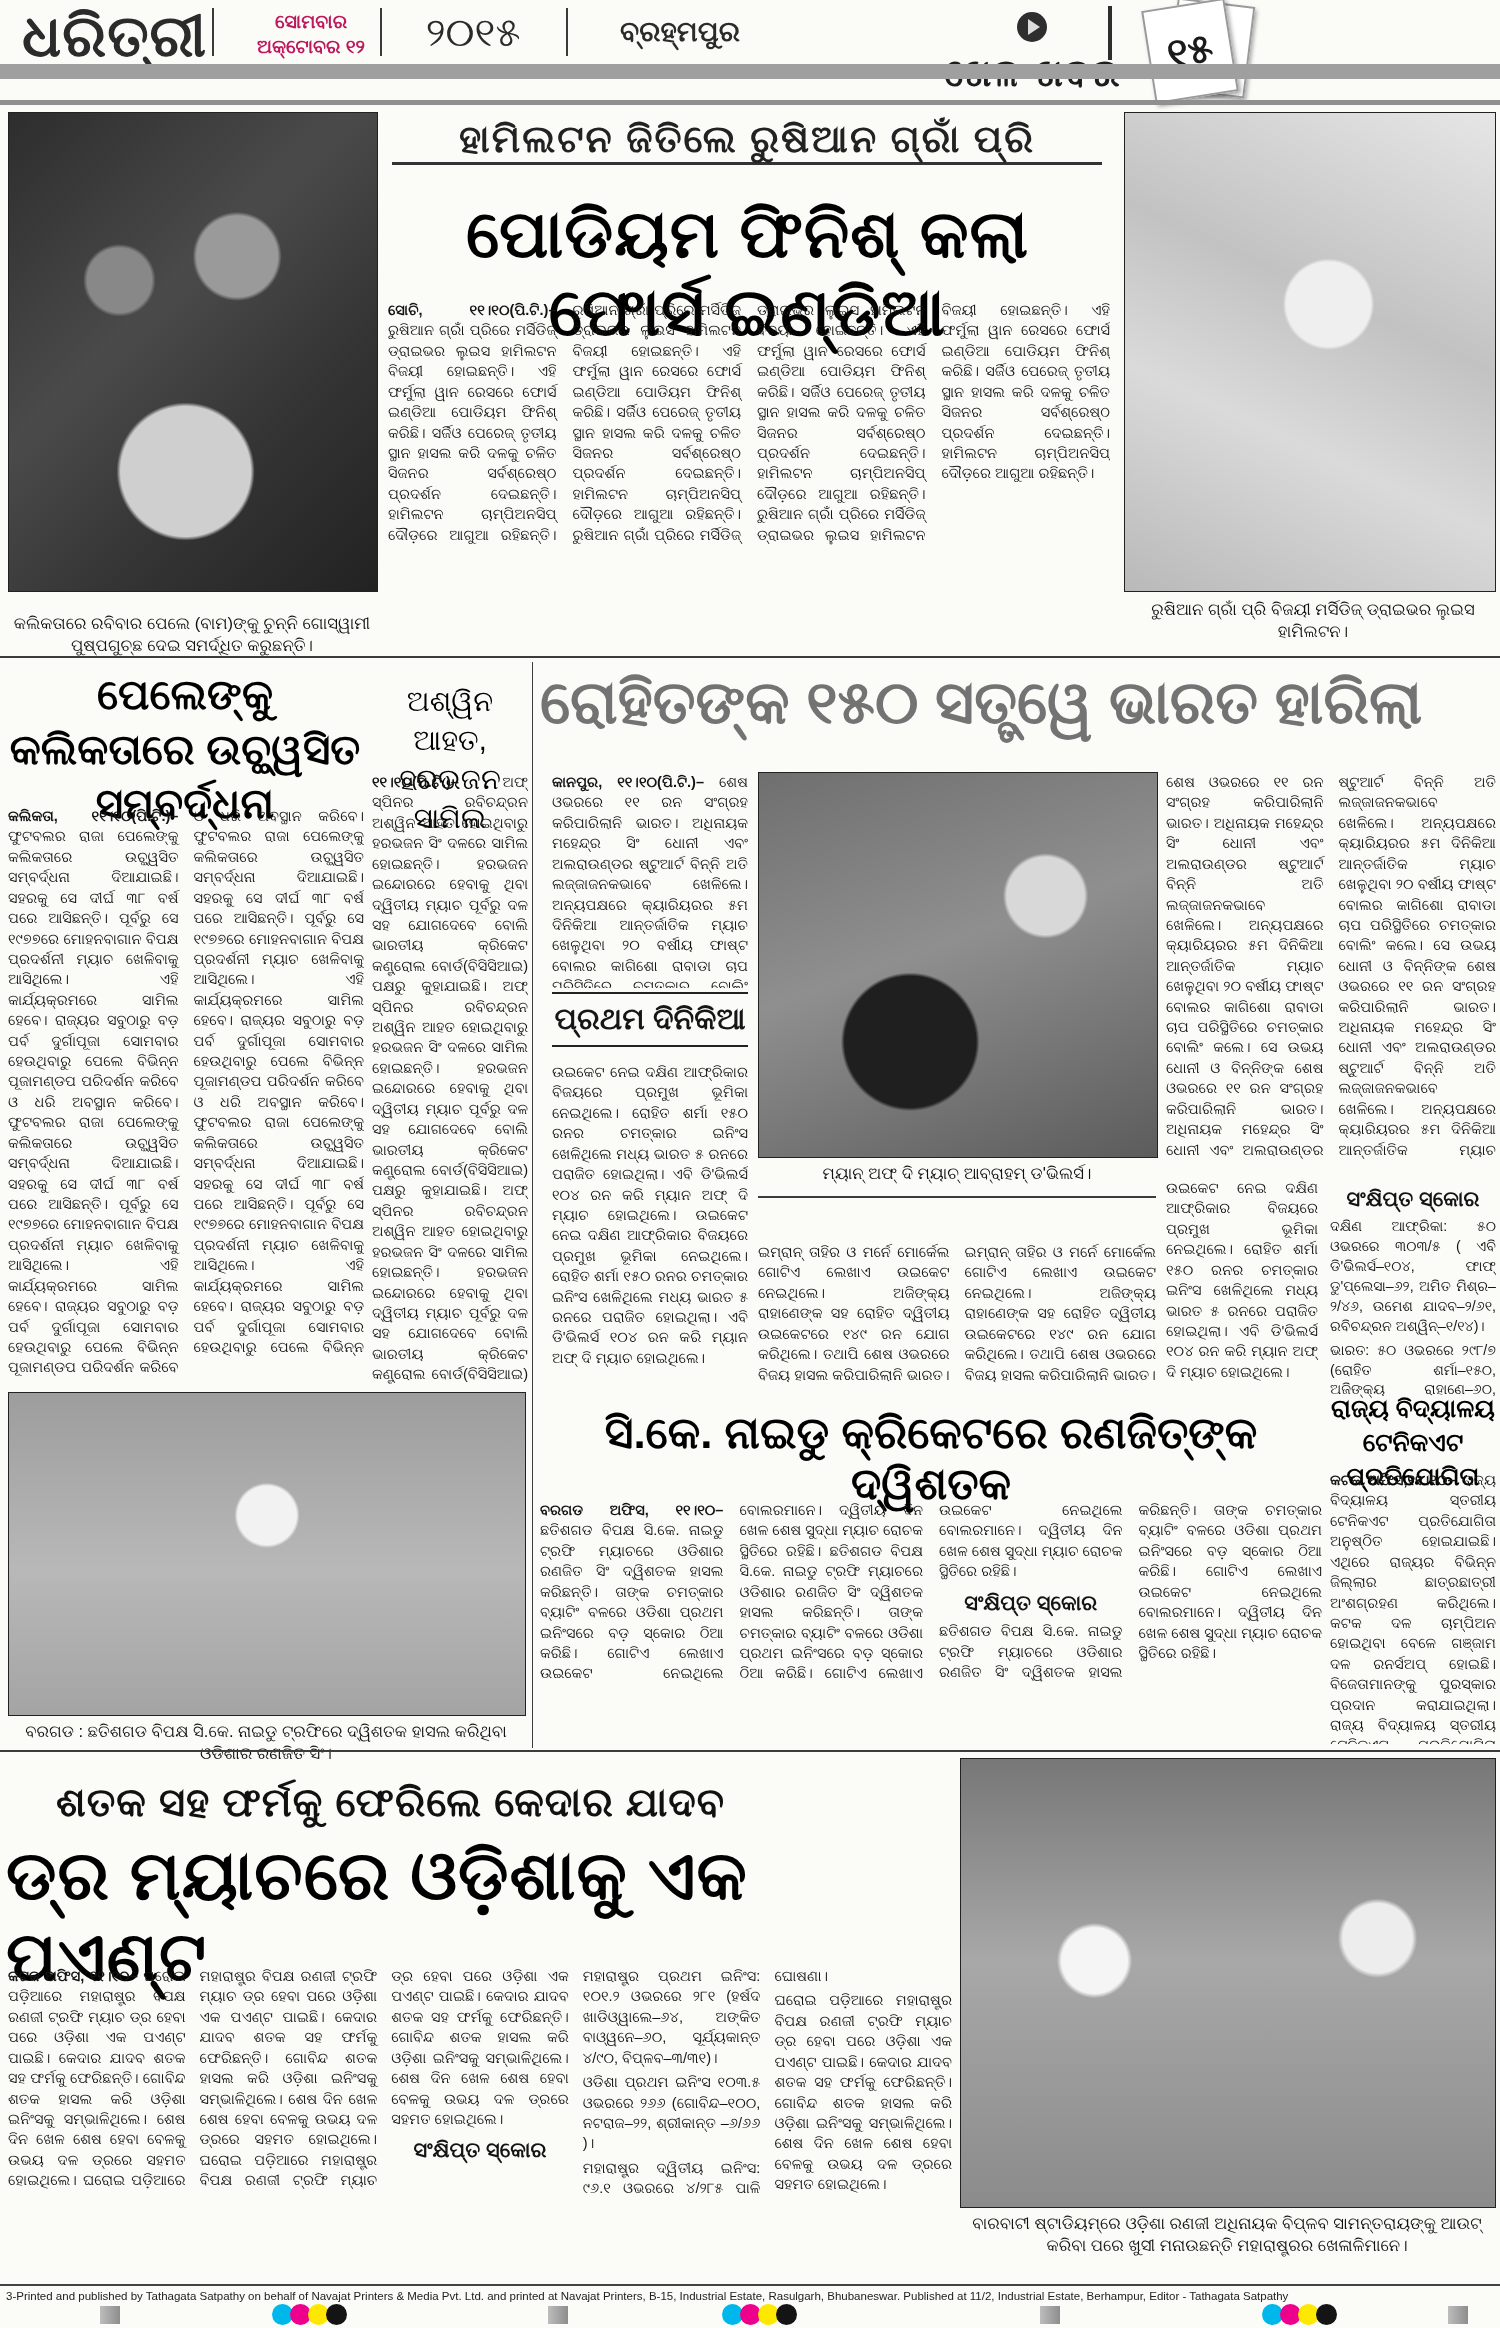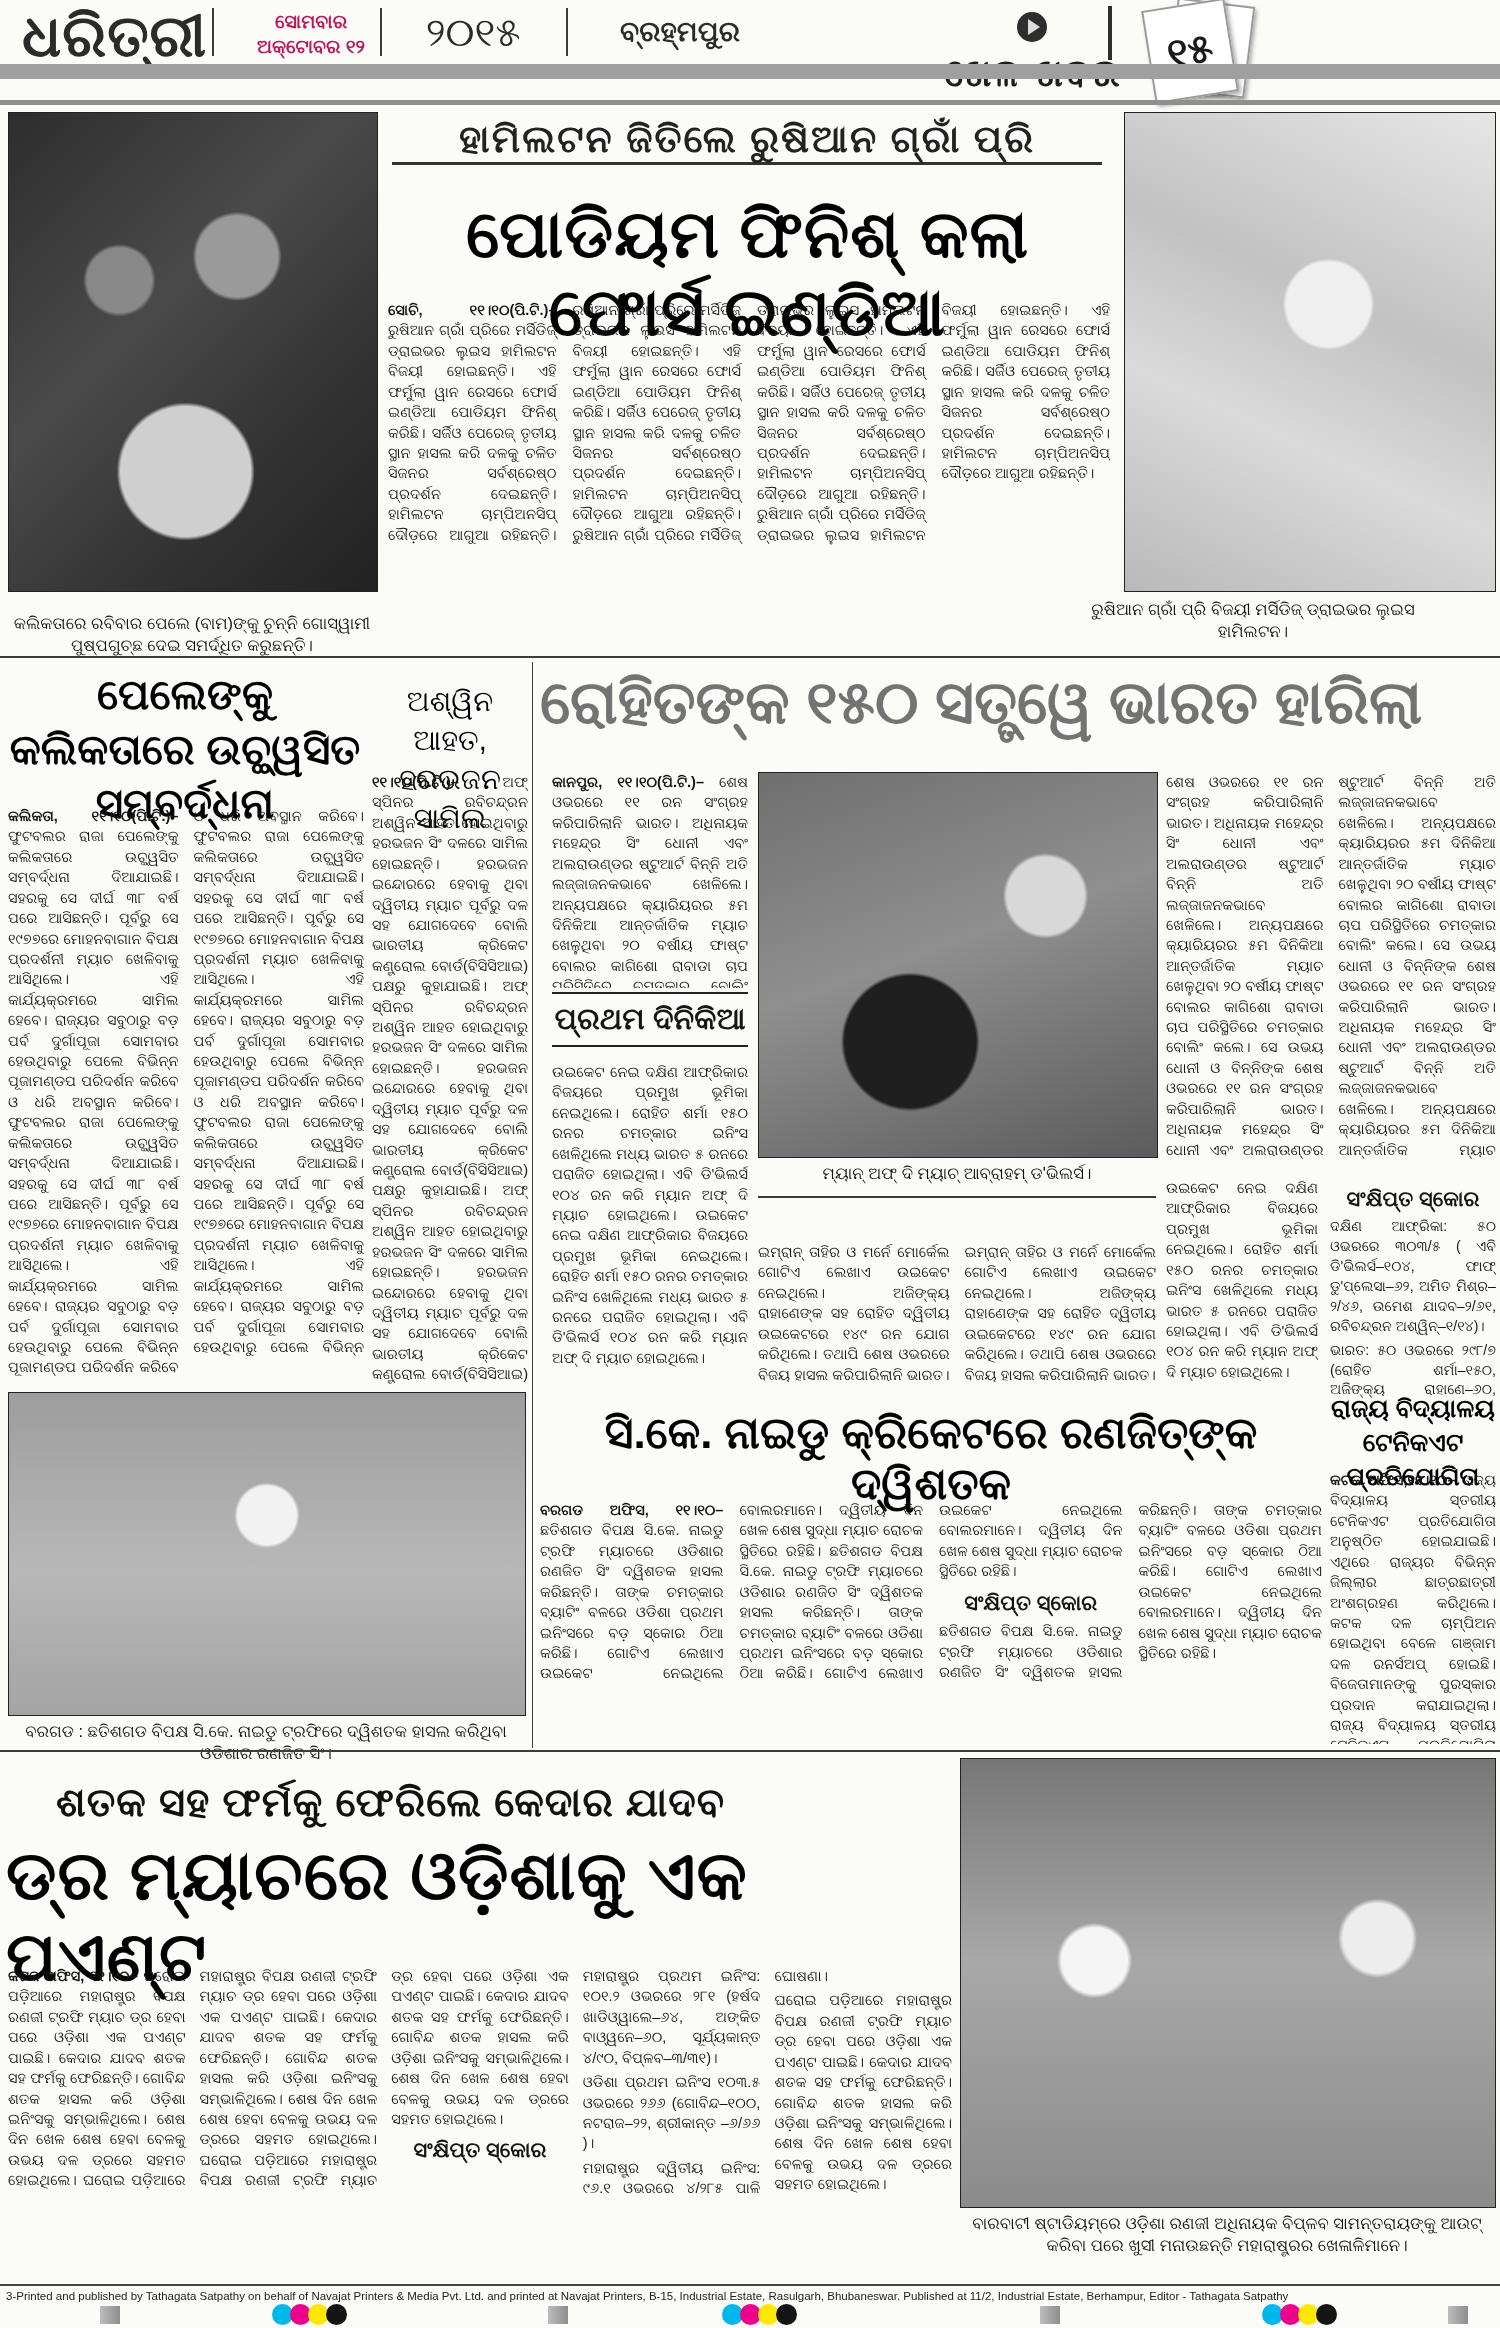--- a/index.html
+++ b/index.html
@@ -90,21 +90,21 @@
   <div class="caption" style="left:8px;top:596px;width:368px;margin-top:16px;">କଲିକତାରେ ରବିବାର ପେଲେ (ବାମ)ଙ୍କୁ ଚୁନ୍ନି ଗୋସ୍ୱାମୀ ପୁଷ୍ପଗୁଚ୍ଛ ଦେଇ ସମର୍ଦ୍ଧିତ କରୁଛନ୍ତି। </div>
 
   <div class="kicker-top">ହାମିଲଟନ ଜିତିଲେ ରୁଷିଆନ ଗ୍ରାଁ ପ୍ରି </div>
   <div class="head-f1">ପୋଡିୟମ ଫିନିଶ୍ କଲା ଫୋର୍ସ ଇଣ୍ଡିଆ </div>
   <div class="bodytext cols4" style="left:388px;top:300px;width:722px;height:348px;">
     <span class="dateline">ସୋଚି, ୧୧।୧୦(ପି.ଟି.)– </span>
     <span>ରୁଷିଆନ ଗ୍ରାଁ ପ୍ରିରେ ମର୍ସିଡିଜ୍ ଡ୍ରାଇଭର ଲୁଇସ ହାମିଲଟନ ବିଜୟୀ ହୋଇଛନ୍ତି। ଏହି ଫର୍ମୁଲା ୱାନ ରେସରେ ଫୋର୍ସ ଇଣ୍ଡିଆ ପୋଡିୟମ ଫିନିଶ୍ କରିଛି। ସର୍ଜିଓ ପେରେଜ୍ ତୃତୀୟ ସ୍ଥାନ ହାସଲ କରି ଦଳକୁ ଚଳିତ ସିଜନର ସର୍ବଶ୍ରେଷ୍ଠ ପ୍ରଦର୍ଶନ ଦେଇଛନ୍ତି। ହାମିଲଟନ ଚାମ୍ପିଅନସିପ୍ ଦୌଡ଼ରେ ଆଗୁଆ ରହିଛନ୍ତି। ରୁଷିଆନ ଗ୍ରାଁ ପ୍ରିରେ ମର୍ସିଡିଜ୍ ଡ୍ରାଇଭର ଲୁଇସ ହାମିଲଟନ ବିଜୟୀ ହୋଇଛନ୍ତି। ଏହି ଫର୍ମୁଲା ୱାନ ରେସରେ ଫୋର୍ସ ଇଣ୍ଡିଆ ପୋଡିୟମ ଫିନିଶ୍ କରିଛି। ସର୍ଜିଓ ପେରେଜ୍ ତୃତୀୟ ସ୍ଥାନ ହାସଲ କରି ଦଳକୁ ଚଳିତ ସିଜନର ସର୍ବଶ୍ରେଷ୍ଠ ପ୍ରଦର୍ଶନ ଦେଇଛନ୍ତି। ହାମିଲଟନ ଚାମ୍ପିଅନସିପ୍ ଦୌଡ଼ରେ ଆଗୁଆ ରହିଛନ୍ତି। ରୁଷିଆନ ଗ୍ରାଁ ପ୍ରିରେ ମର୍ସିଡିଜ୍ ଡ୍ରାଇଭର ଲୁଇସ ହାମିଲଟନ ବିଜୟୀ ହୋଇଛନ୍ତି। ଏହି ଫର୍ମୁଲା ୱାନ ରେସରେ ଫୋର୍ସ ଇଣ୍ଡିଆ ପୋଡିୟମ ଫିନିଶ୍ କରିଛି। ସର୍ଜିଓ ପେରେଜ୍ ତୃତୀୟ ସ୍ଥାନ ହାସଲ କରି ଦଳକୁ ଚଳିତ ସିଜନର ସର୍ବଶ୍ରେଷ୍ଠ ପ୍ରଦର୍ଶନ ଦେଇଛନ୍ତି। ହାମିଲଟନ ଚାମ୍ପିଅନସିପ୍ ଦୌଡ଼ରେ ଆଗୁଆ ରହିଛନ୍ତି। ରୁଷିଆନ ଗ୍ରାଁ ପ୍ରିରେ ମର୍ସିଡିଜ୍ ଡ୍ରାଇଭର ଲୁଇସ ହାମିଲଟନ ବିଜୟୀ ହୋଇଛନ୍ତି। ଏହି ଫର୍ମୁଲା ୱାନ ରେସରେ ଫୋର୍ସ ଇଣ୍ଡିଆ ପୋଡିୟମ ଫିନିଶ୍ କରିଛି। ସର୍ଜିଓ ପେରେଜ୍ ତୃତୀୟ ସ୍ଥାନ ହାସଲ କରି ଦଳକୁ ଚଳିତ ସିଜନର ସର୍ବଶ୍ରେଷ୍ଠ ପ୍ରଦର୍ଶନ ଦେଇଛନ୍ତି। ହାମିଲଟନ ଚାମ୍ପିଅନସିପ୍ ଦୌଡ଼ରେ ଆଗୁଆ ରହିଛନ୍ତି। </span>
   </div>
 
   <div class="photo ph-hamilton" style="left:1124px;top:112px;width:370px;height:478px;"></div>
-  <div class="caption" style="left:1068px;top:598px;width:370px;">ରୁଷିଆନ ଗ୍ରାଁ ପ୍ରି ବିଜୟୀ ମର୍ସିଡିଜ୍ ଡ୍ରାଇଭର ଲୁଇସ ହାମିଲଟନ। </div>
+  <div class="caption" style="left:1128px;top:598px;width:370px;">ରୁଷିଆନ ଗ୍ରାଁ ପ୍ରି ବିଜୟୀ ମର୍ସିଡିଜ୍ ଡ୍ରାଇଭର ଲୁଇସ ହାମିଲଟନ। </div>
 
   <div class="rule" style="left:0;top:656px;width:1500px;height:2px;"></div>
 
   <div class="head-pele">ପେଲେଙ୍କୁ କଲିକତାରେ ଉଚ୍ଛ୍ୱସିତ ସମ୍ବର୍ଦ୍ଧନା </div>
   <div class="bodytext cols2" style="left:8px;top:806px;width:356px;height:578px;">
     <span class="dateline">କଲିକତା, ୧୧।୧୦(ପି.ଟି.)– </span>
     <span>ଫୁଟବଲର ରାଜା ପେଲେଙ୍କୁ କଲିକତାରେ ଉଚ୍ଛ୍ୱସିତ ସମ୍ବର୍ଦ୍ଧନା ଦିଆଯାଇଛି। ସହରକୁ ସେ ଦୀର୍ଘ ୩୮ ବର୍ଷ ପରେ ଆସିଛନ୍ତି। ପୂର୍ବରୁ ସେ ୧୯୭୭ରେ ମୋହନବାଗାନ ବିପକ୍ଷ ପ୍ରଦର୍ଶନୀ ମ୍ୟାଚ ଖେଳିବାକୁ ଆସିଥିଲେ। ଏହି କାର୍ଯ୍ୟକ୍ରମରେ ସାମିଲ ହେବେ। ରାଜ୍ୟର ସବୁଠାରୁ ବଡ଼ ପର୍ବ ଦୁର୍ଗାପୂଜା ସୋମବାର ହେଉଥିବାରୁ ପେଲେ ବିଭିନ୍ନ ପୂଜାମଣ୍ଡପ ପରିଦର୍ଶନ କରିବେ ଓ ଧରି ଅବସ୍ଥାନ କରିବେ। ଫୁଟବଲର ରାଜା ପେଲେଙ୍କୁ କଲିକତାରେ ଉଚ୍ଛ୍ୱସିତ ସମ୍ବର୍ଦ୍ଧନା ଦିଆଯାଇଛି। ସହରକୁ ସେ ଦୀର୍ଘ ୩୮ ବର୍ଷ ପରେ ଆସିଛନ୍ତି। ପୂର୍ବରୁ ସେ ୧୯୭୭ରେ ମୋହନବାଗାନ ବିପକ୍ଷ ପ୍ରଦର୍ଶନୀ ମ୍ୟାଚ ଖେଳିବାକୁ ଆସିଥିଲେ। ଏହି କାର୍ଯ୍ୟକ୍ରମରେ ସାମିଲ ହେବେ। ରାଜ୍ୟର ସବୁଠାରୁ ବଡ଼ ପର୍ବ ଦୁର୍ଗାପୂଜା ସୋମବାର ହେଉଥିବାରୁ ପେଲେ ବିଭିନ୍ନ ପୂଜାମଣ୍ଡପ ପରିଦର୍ଶନ କରିବେ ଓ ଧରି ଅବସ୍ଥାନ କରିବେ। ଫୁଟବଲର ରାଜା ପେଲେଙ୍କୁ କଲିକତାରେ ଉଚ୍ଛ୍ୱସିତ ସମ୍ବର୍ଦ୍ଧନା ଦିଆଯାଇଛି। ସହରକୁ ସେ ଦୀର୍ଘ ୩୮ ବର୍ଷ ପରେ ଆସିଛନ୍ତି। ପୂର୍ବରୁ ସେ ୧୯୭୭ରେ ମୋହନବାଗାନ ବିପକ୍ଷ ପ୍ରଦର୍ଶନୀ ମ୍ୟାଚ ଖେଳିବାକୁ ଆସିଥିଲେ। ଏହି କାର୍ଯ୍ୟକ୍ରମରେ ସାମିଲ ହେବେ। ରାଜ୍ୟର ସବୁଠାରୁ ବଡ଼ ପର୍ବ ଦୁର୍ଗାପୂଜା ସୋମବାର ହେଉଥିବାରୁ ପେଲେ ବିଭିନ୍ନ ପୂଜାମଣ୍ଡପ ପରିଦର୍ଶନ କରିବେ ଓ ଧରି ଅବସ୍ଥାନ କରିବେ। ଫୁଟବଲର ରାଜା ପେଲେଙ୍କୁ କଲିକତାରେ ଉଚ୍ଛ୍ୱସିତ ସମ୍ବର୍ଦ୍ଧନା ଦିଆଯାଇଛି। ସହରକୁ ସେ ଦୀର୍ଘ ୩୮ ବର୍ଷ ପରେ ଆସିଛନ୍ତି। ପୂର୍ବରୁ ସେ ୧୯୭୭ରେ ମୋହନବାଗାନ ବିପକ୍ଷ ପ୍ରଦର୍ଶନୀ ମ୍ୟାଚ ଖେଳିବାକୁ ଆସିଥିଲେ। ଏହି କାର୍ଯ୍ୟକ୍ରମରେ ସାମିଲ ହେବେ। ରାଜ୍ୟର ସବୁଠାରୁ ବଡ଼ ପର୍ବ ଦୁର୍ଗାପୂଜା ସୋମବାର ହେଉଥିବାରୁ ପେଲେ ବିଭିନ୍ନ ପୂଜାମଣ୍ଡପ ପରିଦର୍ଶନ କରିବେ ଓ ଧରି ଅବସ୍ଥାନ କରିବେ। </span>
   </div>
 
   <div class="head-ashwin">ଅଶ୍ୱିନ ଆହତ, ହରଭଜନ ସାମିଲ </div>

